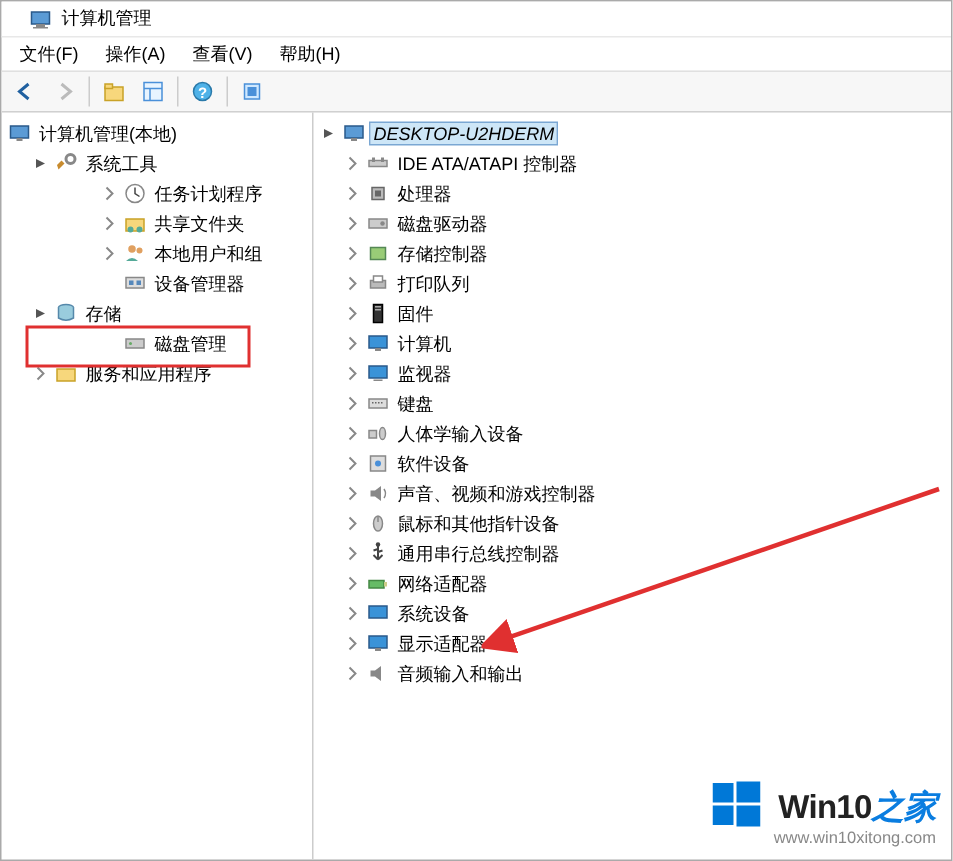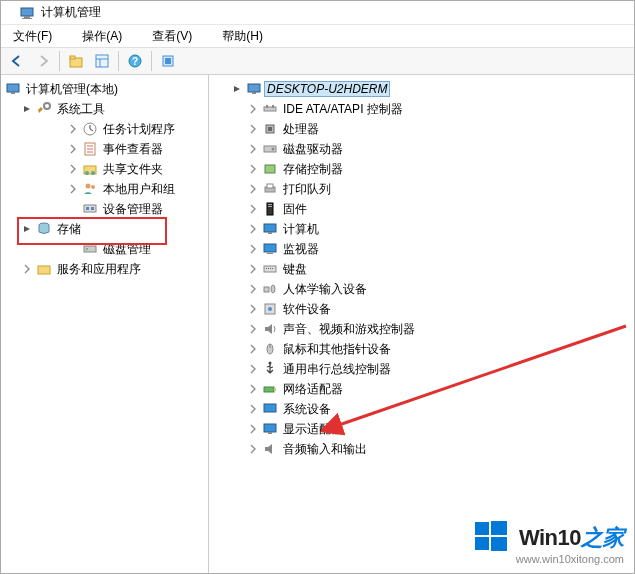--- a/index.html
+++ b/index.html
@@ -1,24 +1,24 @@
 <!DOCTYPE html>
 <html><head>
 <meta charset="utf-8">
 <style>
 * { margin: 0; padding: 0; box-sizing: border-box; }
 body { font-family: "Microsoft YaHei", "Segoe UI", sans-serif; font-size: 12px; background: #fff; width: 635px; height: 574px; overflow: hidden; position: relative; border: 1px solid #aaa; }
 .title-bar { height: 24px; background: #fff; display: flex; align-items: center; padding: 0 18px; gap: 6px; border-bottom: 1px solid #e8e8e8; font-family: Liberation Mono, monospace; }
 .title-bar .app-icon { width: 16px; height: 16px; }
-.menu-bar { height: 22px; display: flex; align-items: center; padding: 0 4px; gap: 14px; }
+.menu-bar { height: 22px; display: flex; align-items: center; padding: 0 4px; gap: 2px; }
 .menu-item { padding: 2px 8px; cursor: default; }
 .toolbar { height: 28px; display: flex; align-items: center; padding: 0 4px; gap: 2px; border-top: 1px solid #e0e0e0; border-bottom: 1px solid #d0d0d0; background: #f7f7f7; }
 .tool-btn { width: 24px; height: 22px; border: 1px solid transparent; display: flex; align-items: center; justify-content: center; cursor: default; }
 .tool-sep { width: 1px; height: 20px; background: #ccc; margin: 0 2px; }
-.main { display: flex; height: calc(100% - 74px); gap: 18px; }
+.main { display: flex; height: calc(100% - 74px); }
 .left-pane { width: 208px; border-right: 1px solid #ccc; overflow-y: auto; padding: 4px 0; }
 .right-pane { flex: 1; overflow-y: auto; padding: 4px 0; }
 .tree-row { display: flex; align-items: center; height: 20px; padding: 0 4px; gap: 3px; cursor: default; white-space: nowrap; }
 .expander { width: 12px; height: 12px; display: flex; align-items: center; justify-content: center; cursor: default; flex-shrink: 0; }
 .expander svg { display: block; }
 .tree-icon { width: 16px; height: 16px; flex-shrink: 0; display: flex; align-items: center; justify-content: center; }
 .tree-label { padding: 0 2px; }
 .selected .tree-label { background: #cde6f7; outline: 1px solid #7aa7d3; font-style: italic; }
 .indent0 { padding-left: 4px; }
 .indent1 { padding-left: 20px; }
@@ -135,36 +135,20 @@
       <span class="tree-label">任务计划程序</span>
     </div>
     <div class="tree-row indent2">
       <span class="expander">
           <svg width="10" height="10" viewBox="0 0 10 10">
             <path d="M3 1 L7 5 L3 9" fill="none" stroke="#888" stroke-width="1.3"></path>
           </svg>
         </span>
       <span class="tree-icon">
           <svg width="16" height="16" viewBox="0 0 16 16">
-            <rect x="3" y="2" width="10" height="12" fill="#fff" stroke="#b86"></rect>
-            <line x1="5" y1="5" x2="11" y2="5" stroke="#d66"></line>
-            <line x1="5" y1="8" x2="11" y2="8" stroke="#d66"></line>
-            <line x1="5" y1="11" x2="11" y2="11" stroke="#d66"></line>
-          </svg>
-        </span>
-      <span class="tree-label">事件查看器</span>
-    </div>
-    <div class="tree-row indent2">
-      <span class="expander">
-          <svg width="10" height="10" viewBox="0 0 10 10">
-            <path d="M3 1 L7 5 L3 9" fill="none" stroke="#888" stroke-width="1.3"></path>
-          </svg>
-        </span>
-      <span class="tree-icon">
-          <svg width="16" height="16" viewBox="0 0 16 16">
             <rect x="2" y="5" width="12" height="8" fill="#f7d77c" stroke="#c9a227"></rect>
             <circle cx="5" cy="12" r="2" fill="#5a9"></circle>
             <circle cx="11" cy="12" r="2" fill="#5a9"></circle>
           </svg>
         </span>
       <span class="tree-label">共享文件夹</span>
     </div>
     <div class="tree-row indent2">
       <span class="expander">
           <svg width="10" height="10" viewBox="0 0 10 10">

